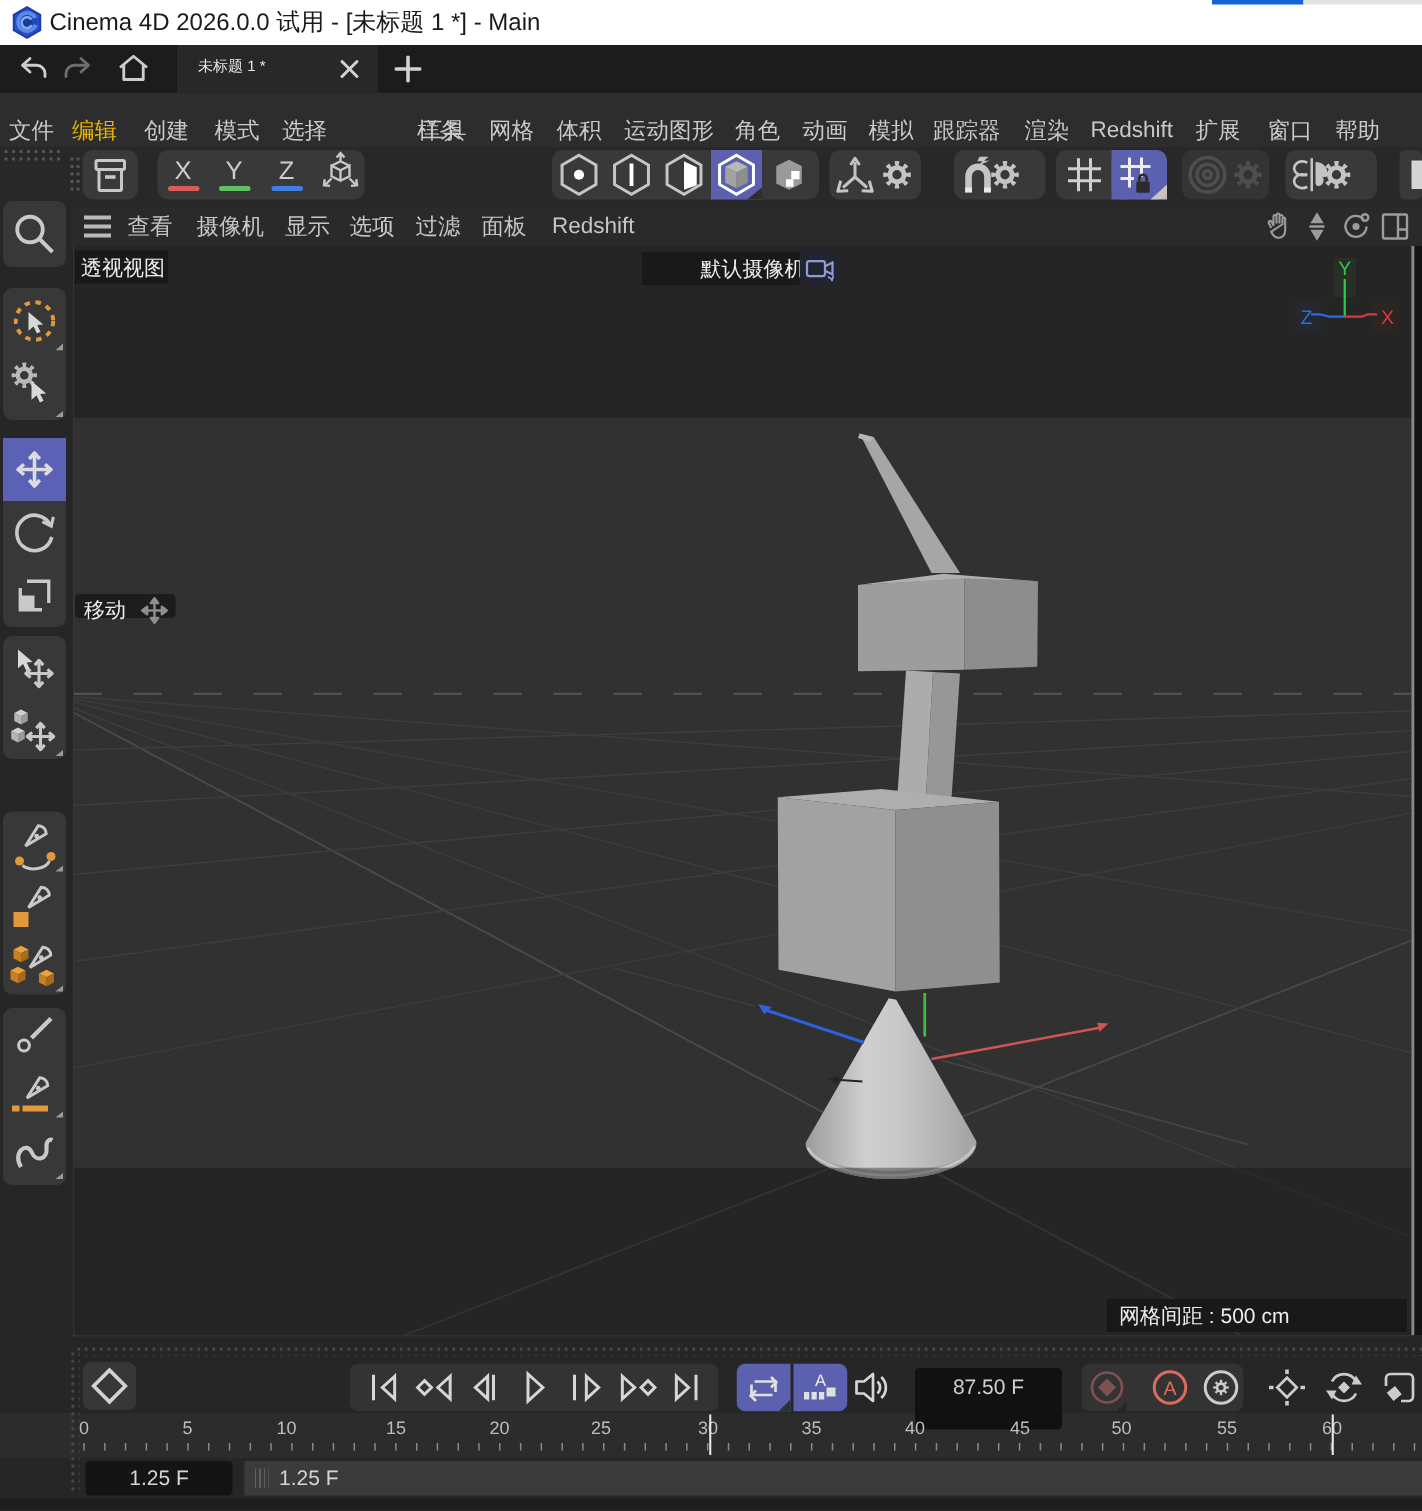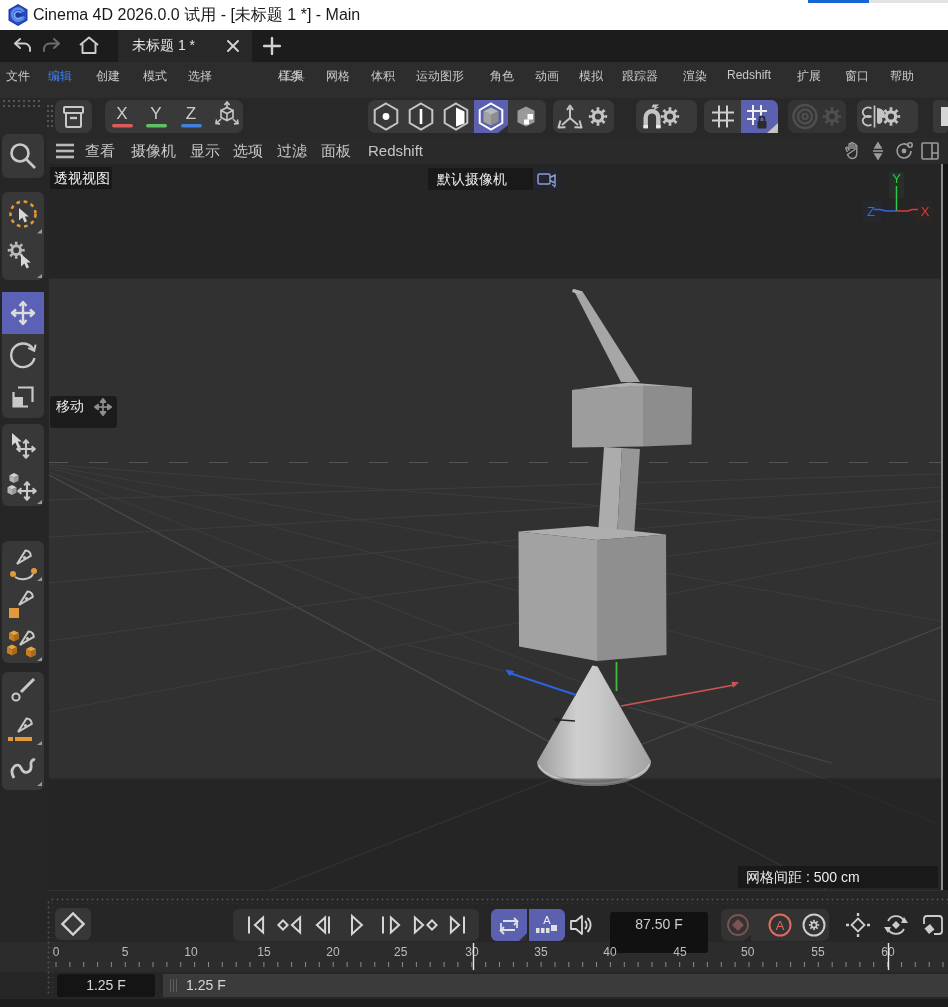--- a/index.html
+++ b/index.html
@@ -7,24 +7,24 @@
        font-family:"Liberation Sans",sans-serif;background:#262626;}
   .abs{position:absolute;}
   
   #titlebar{left:0;top:0;width:948px;height:30px;background:#ffffff;}
   #titletext{left:33px;top:5px;font-size:16px;color:#191919;white-space:nowrap;}
   #bluebar{left:808px;top:0;width:61px;height:3px;background:#1467d2;}
   #graybar{left:869px;top:0;width:79px;height:3px;background:#e3e3e3;}
   
   #tabbar{left:0;top:30px;width:948px;height:32px;background:#1c1c1c;}
   #tabactive{left:118px;top:30px;width:134px;height:32px;background:#282828;}
-  #tabtext{left:132px;top:37px;font-size:14px;color:#e6e6e6;}
+  #tabtext{left:132px;top:37px;font-size:10px;color:#e6e6e6;}
   
   #menubar{left:0;top:62px;width:948px;height:36px;background:#2d2d2d;}
-  .mi{position:absolute;top:68px;font-size:12px;color:#c9c9c9;white-space:nowrap;text-align:center;}
+  .mi{position:absolute;top:78px;font-size:15px;color:#c9c9c9;white-space:nowrap;text-align:center;}
   
   #toolbar{left:0;top:98px;width:948px;height:40px;background:#282828;}
   
   #vpmenu{left:47px;top:138px;width:901px;height:26px;background:#2a2a2a;}
   .vmi{position:absolute;top:142px;font-size:15px;color:#c6c6c6;white-space:nowrap;}
   
   #sidebar{left:0;top:138px;width:47px;height:752px;background:#262626;}
   
   #viewport{left:49px;top:164px;width:892px;height:726px;background:#313131;
             border-top:1px solid #585858;border-left:1px solid #4a4a4a;}
@@ -79,21 +79,21 @@
     </g>
   </svg>
   <svg class="abs" style="left:263px;top:37px;" width="18" height="18" viewBox="0 0 18 18">
     <g stroke="#d2d2d2" stroke-width="2.4" stroke-linecap="round">
       <line x1="9" y1="1" x2="9" y2="17"></line>
       <line x1="1" y1="9" x2="17" y2="9"></line>
     </g>
   </svg>
   <div id="menubar" class="abs"></div>
   <div class="mi" style="left:6px;">文件</div>
-  <div class="mi" style="left:48px;color:#3b82f6;">编辑</div>
+  <div class="mi" style="left:48px;color:#eab308;">编辑</div>
   <div class="mi" style="left:96px;">创建</div>
   <div class="mi" style="left:143px;">模式</div>
   <div class="mi" style="left:188px;">选择</div>
   <div class="mi" style="left:234px;margin-left:47px;">工具</div>
   <div class="mi" style="left:278px;">样条</div>
   <div class="mi" style="left:326px;">网格</div>
   <div class="mi" style="left:371px;">体积</div>
   <div class="mi" style="left:416px;">运动图形</div>
   <div class="mi" style="left:490px;">角色</div>
   <div class="mi" style="left:535px;">动画</div>
@@ -468,30 +468,30 @@
   <rect x="0" y="0" width="892" height="114.5" fill="rgba(18,18,18,0.38)"></rect>
   <rect x="0" y="614.5" width="892" height="111.5" fill="rgba(18,18,18,0.38)"></rect>
   </svg>
   <div id="vpright" class="abs"></div>
   <div id="vpright2" class="abs"></div>
   <div id="tltool" class="abs"></div>
   <div id="ruler" class="abs"></div>
   <div id="sliderrow" class="abs"></div>
   <div id="bottomstrip" class="abs"></div>
   <div class="vplabel abs" style="left:50px;top:167px;width:58px;height:22px;line-height:22px;padding-left:4px;">透视视图</div>
-  <div class="vplabel abs" style="left:428px;top:168px;width:100px;height:22px;line-height:22px;padding-left:9px;">默认摄像机</div>
+  <div class="vplabel abs" style="left:428px;top:168px;width:100px;height:22px;line-height:22px;padding-left:9px;text-align:right;">默认摄像机</div>
   <svg class="abs" style="left:533px;top:168px;" width="28" height="22" viewBox="0 0 28 22">
  <rect width="28" height="22" fill="#23252e"></rect>
  <g fill="none" stroke="#8d9cd2" stroke-width="1.5">
    <rect x="5" y="6" width="12" height="10" rx="1.5"></rect>
    <path d="M17 9.5 L22 7 V15 L17 12.5"></path>
    <path d="M19 16.5 l3 2 M22.5 16 l-1 3.5" stroke-width="1.2"></path>
  </g>
   </svg>
-  <div class="abs" style="left:50px;top:396px;width:67px;height:32px;background:#1c1c1c;border-radius:3px;">
+  <div class="abs" style="left:50px;top:396px;width:67px;height:16px;background:#1c1c1c;border-radius:3px;">
  <span style="position:absolute;left:6px;top:2px;font-size:14px;color:#ececec;">移动</span>
  <svg style="position:absolute;left:44px;top:2px;" width="18" height="18" viewBox="-11 -11 22 22">
    <g stroke="#8f8f8f" stroke-width="2" fill="#8f8f8f" stroke-linejoin="round">
      <line x1="-8" y1="0" x2="8" y2="0"></line>
         <line x1="0" y1="-8" x2="0" y2="8"></line>
      <polygon points="-6,-3 -10,0 -6,3"></polygon>
         <polygon points="6,-3 10,0 6,3"></polygon>
      <polygon points="-3,-6 0,-10 3,-6"></polygon>
         <polygon points="-3,6 0,10 3,6"></polygon>
    </g>

